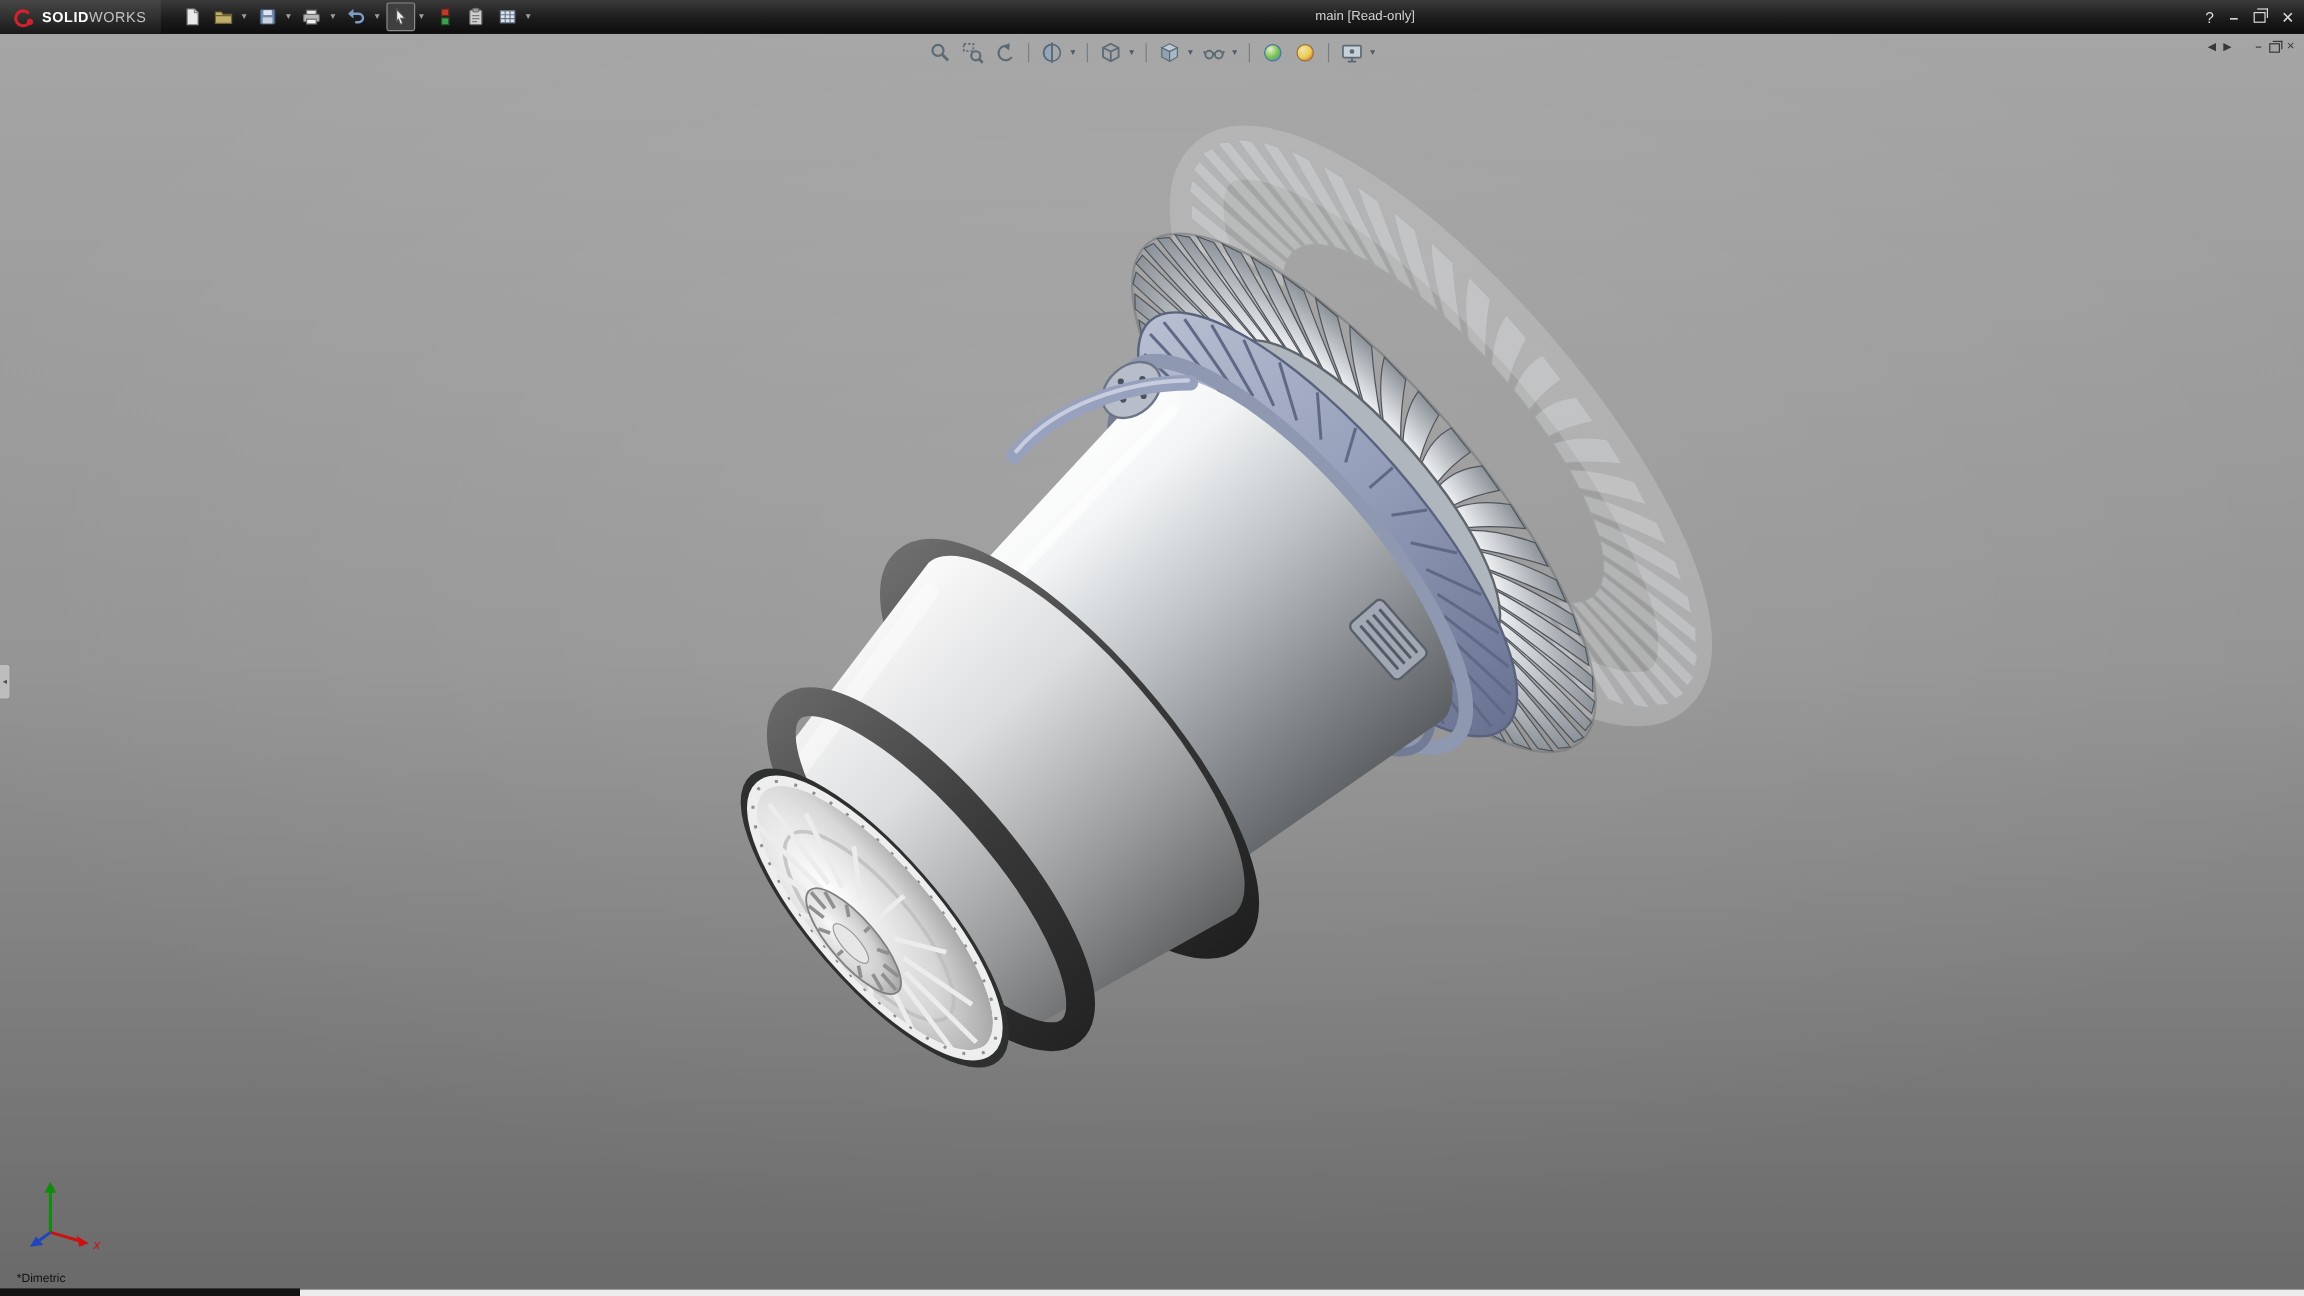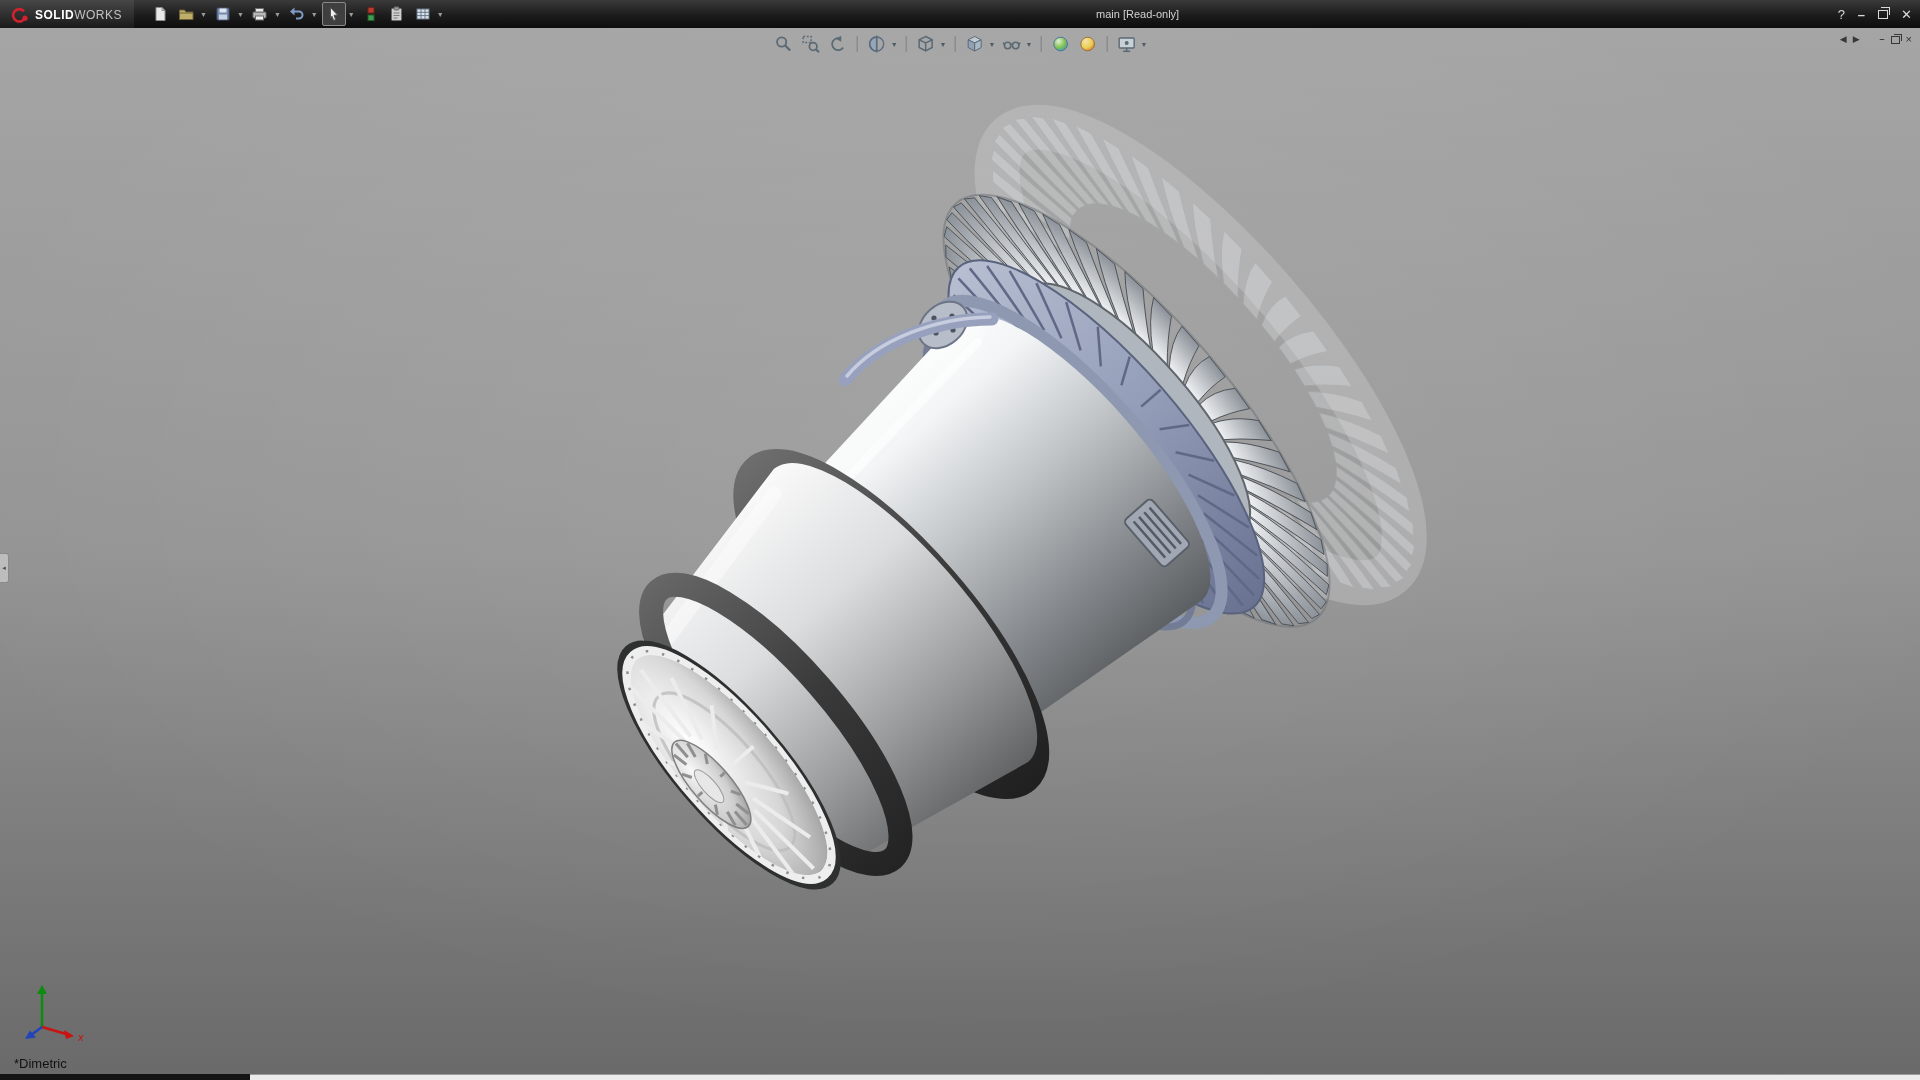--- a/index.html
+++ b/index.html
@@ -50,21 +50,21 @@
                         border:1px solid #373737; border-bottom:none; border-left:none; }
   .dc-gap { width:8px; }
 
   
   .left-handle { position:absolute; left:0; top:525px; width:9px; height:30px;
                  background:#bdbdbd; border:1px solid #8b8b8b; border-left:none;
                  border-radius:0 3px 3px 0; display:flex; align-items:center;
                  justify-content:center; font-size:7px; color:#4e4e4e; }
 
   
-  .orientation { position:absolute; left:14px; bottom:3px; color:#111; font-size:13px; }
+  .orientation { position:absolute; left:14px; bottom:3px; color:#111; font-size:10px; }
 
   
   .statusbar { position:absolute; bottom:0; left:0; width:1920px; height:6px; display:flex; }
   .statusbar .dark { width:250px; height:6px; background:#141414; }
   .statusbar .light { flex:1; height:6px; background:#ececec; border-top:1px solid #9a9a9a; }
 </style>
 </head>
 <body>
 
 <div class="titlebar">

